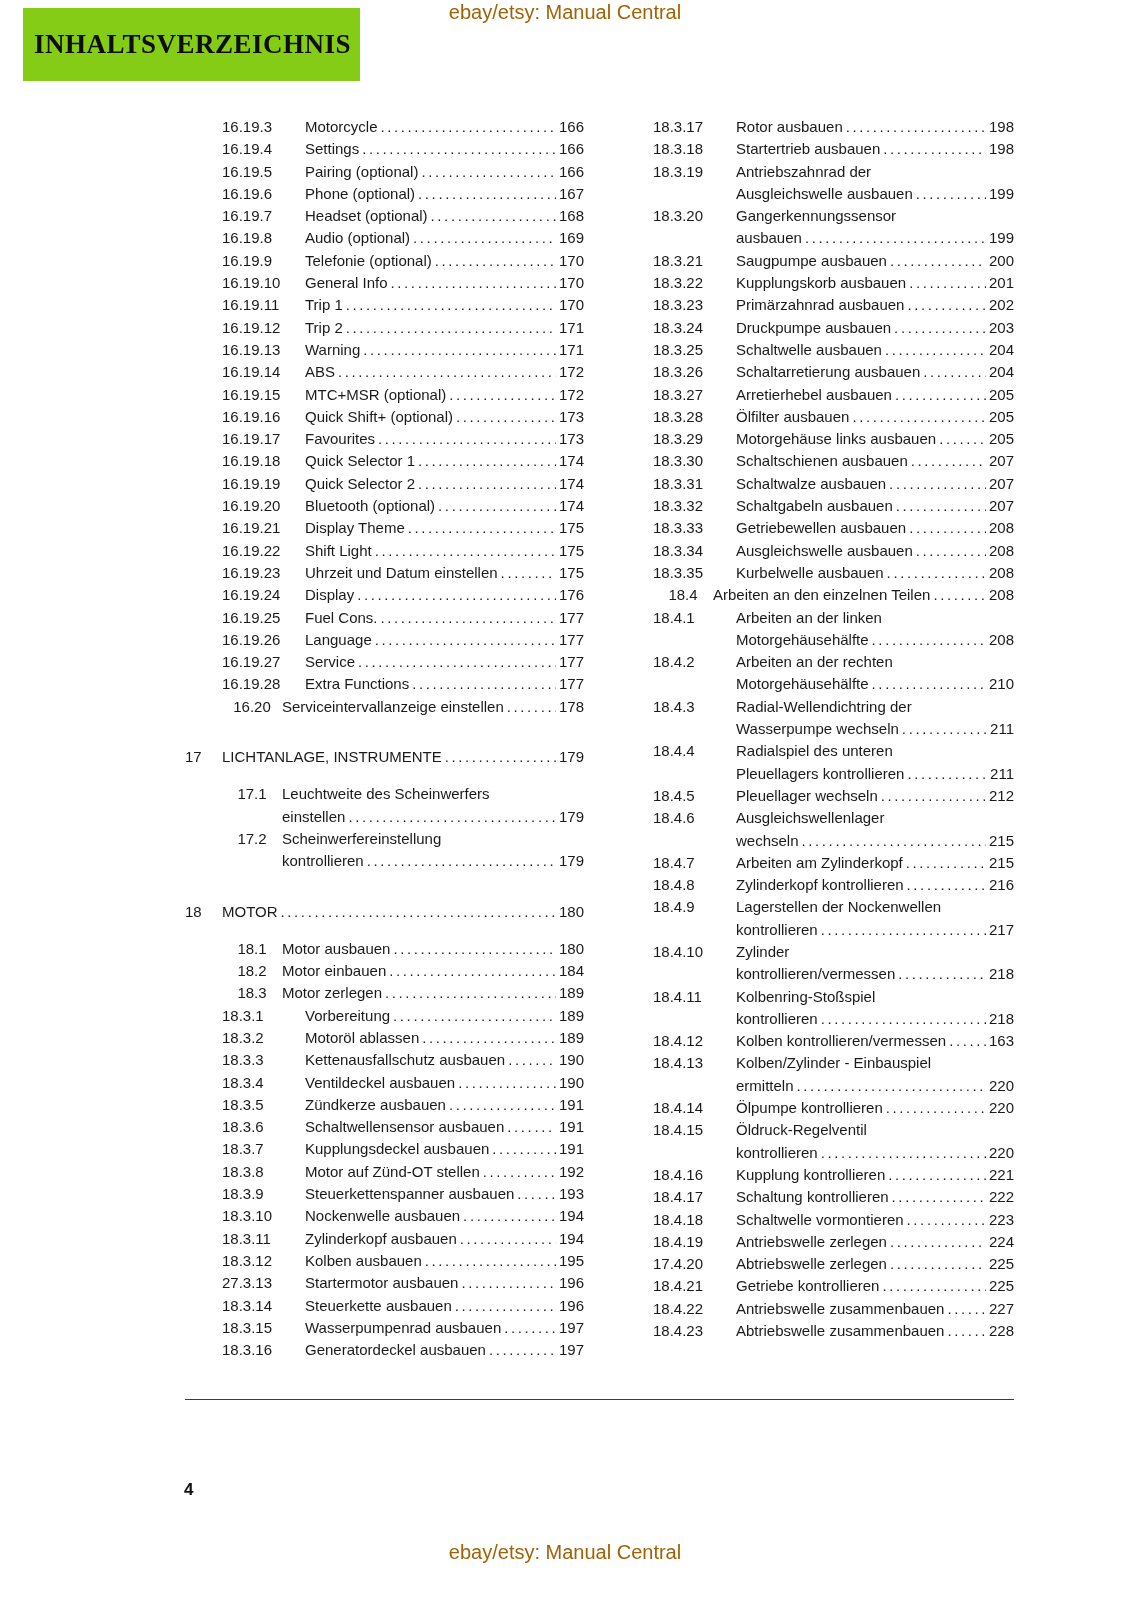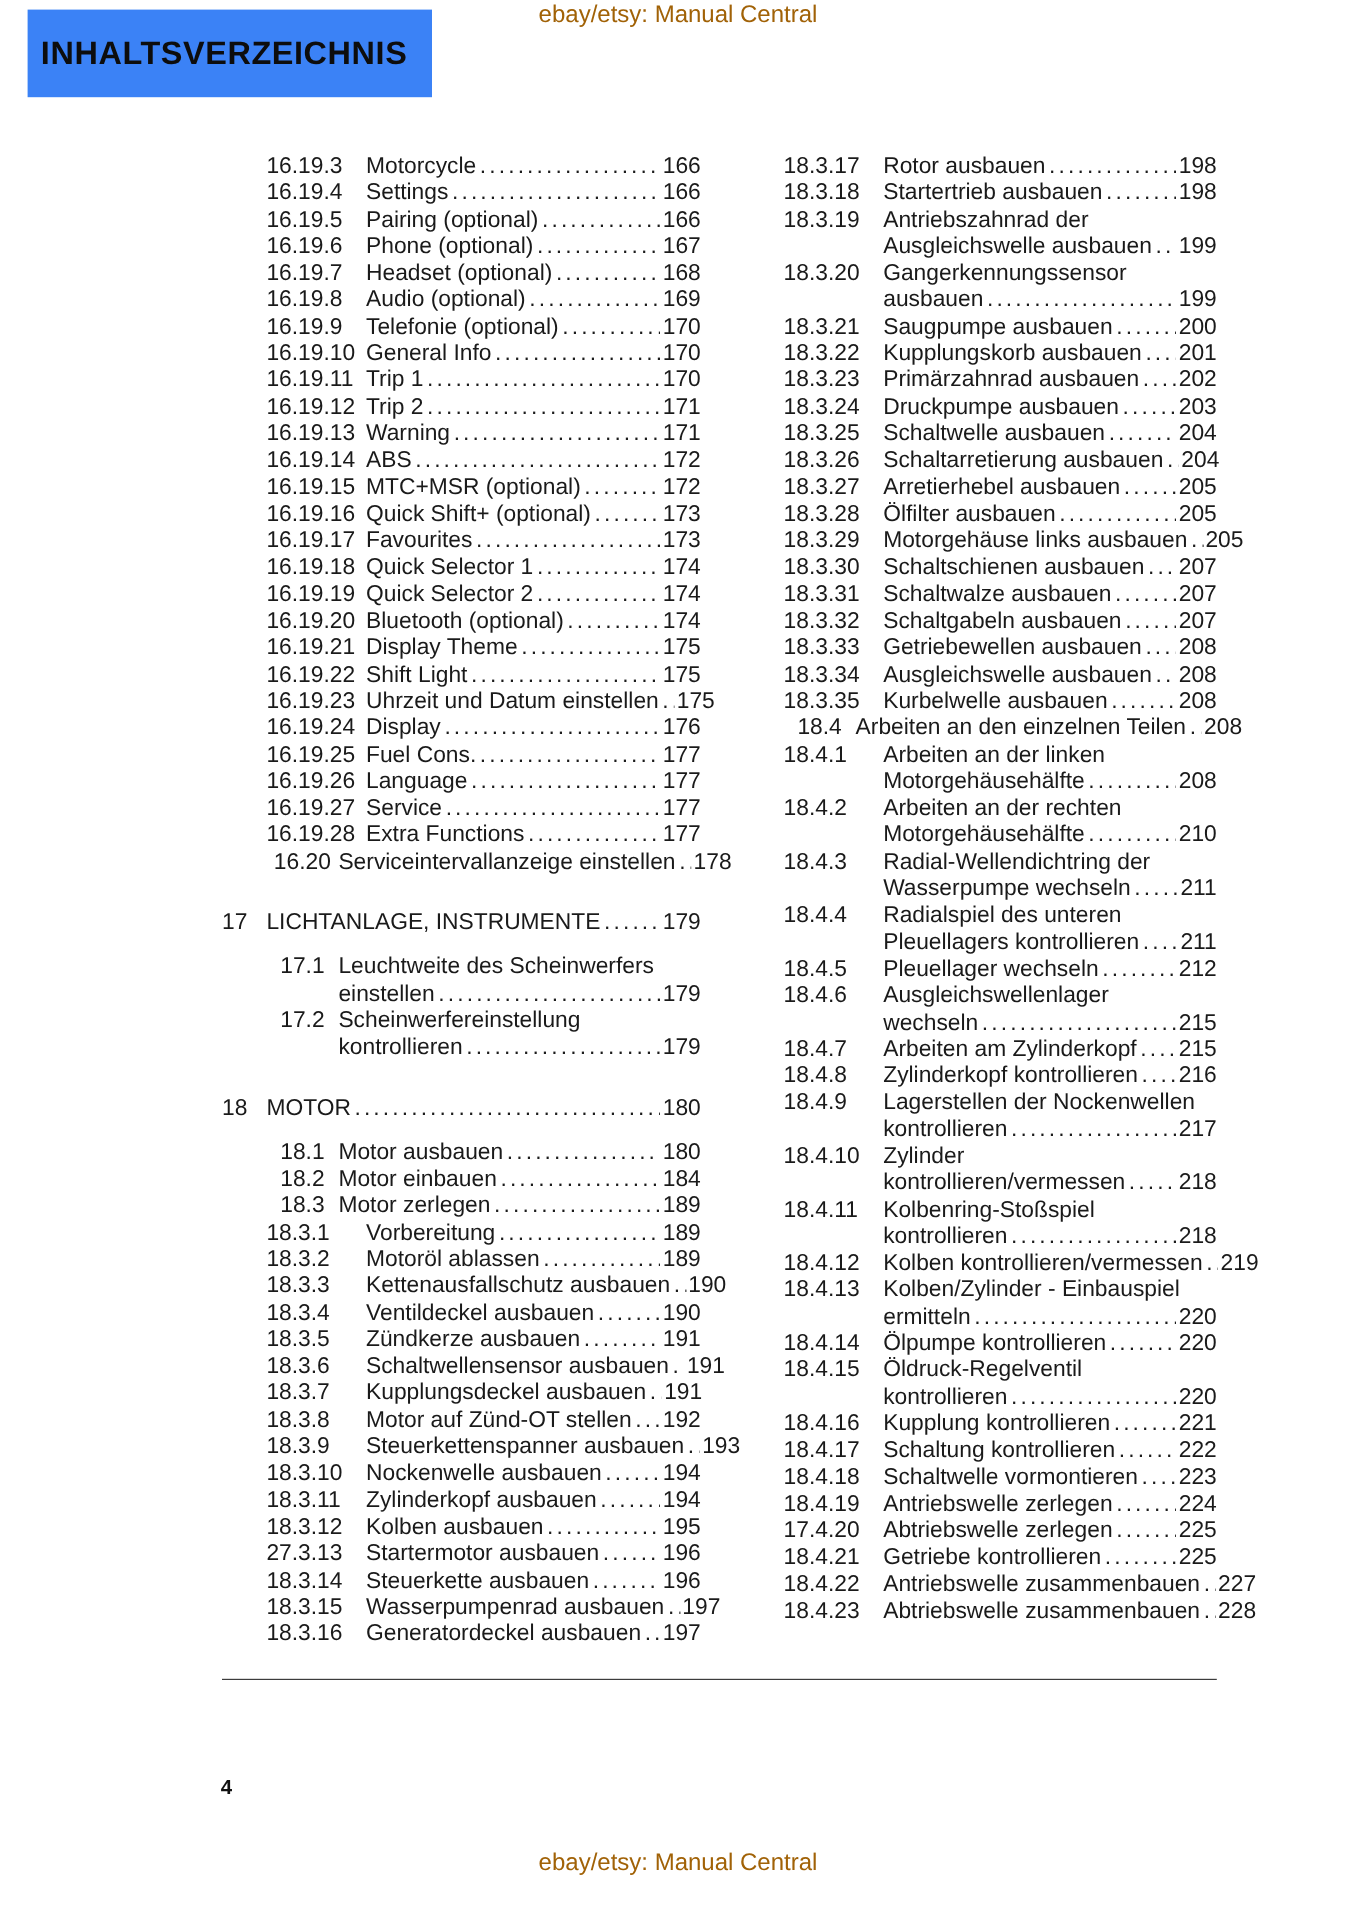--- a/index.html
+++ b/index.html
@@ -10,21 +10,21 @@
     overflow:hidden;
   }
   .heading-box {
     position:absolute; left:23px; top:8px; width:337px; height:73px;
     display:flex; align-items:center; padding-left:11px; background:#a6a6a6;
   }
   .heading-text { font-size:27px; font-weight:bold; letter-spacing:0.5px; color:#0d0d0d; }
   .site-title { position:absolute; left:0; width:100%; text-align:center; font-size:20px; color:#a16207; }
   .site-title.top { top:1px; }
   .site-title.bottom { top:1541px; }
-  .toc-col { position:absolute; top:128px; font-size:19px; line-height:22.3px; }
+  .toc-col { position:absolute; top:116px; font-size:15px; line-height:22.3px; }
   .col-left  { left:185px; width:399px; }
   .col-right { left:653px; width:361px; }
   .entry { display:flex; align-items:baseline; }
   .e-num { flex:0 0 auto; }
   .lvl-chapter    > .e-num { width:37px; }
   .lvl-section    > .e-num { width:60px;text-align:center; }
   .lvl-subsection > .e-num { width:83px; }
   .col-left .lvl-section, .col-left .lvl-subsection { margin-left:37px; }
   .entry.lvl-chapter { margin-top:28px; margin-bottom:15px; }
   .e-body { flex:1 1 auto; min-width:0; }
@@ -37,21 +37,21 @@
   }
   .e-page { flex:0 0 auto; text-align:right; min-width:26px; }
   .footer-rule { position:absolute; left:185px; top:1399px; width:829px; border-top:1.5px solid #3c3c3c; }
   .footer-page-number { position:absolute; left:184px; top:1480px; font-size:17px; font-weight:bold; color:#111; }
 </style>
 </head>
 <body>
 
 <div class="page">
 
-  <div class="heading-box" style="background: #3b82f6;">
+  <div class="heading-box" style="background: #84cc16; font-family: Liberation Serif, serif;">
     <span class="heading-text">INHALTSVERZEICHNIS</span>
   </div>
 
   <div class="site-title top">ebay/etsy: Manual Central</div>
 
   <div class="toc-col col-left" id="col-left">
       <div class="entry lvl-subsection">
         <span class="e-num">16.19.3</span>
         <span class="e-body">
           <span class="e-line-last">
@@ -874,21 +874,21 @@
             <span class="e-page">218</span>
           </span>
         </span>
       </div>
       <div class="entry lvl-subsection">
         <span class="e-num">18.4.12</span>
         <span class="e-body">
           <span class="e-line-last">
             <span class="e-title">Kolben kontrollieren/vermessen</span>
             <span class="e-dots">........................................................................................................................</span>
-            <span class="e-page">219</span>
+            <span class="e-page">163</span>
           </span>
         </span>
       </div>
       <div class="entry lvl-subsection">
         <span class="e-num">18.4.13</span>
         <span class="e-body">
           <span class="e-line">Kolben/Zylinder - Einbauspiel</span>
           <span class="e-line-last">
             <span class="e-title">ermitteln</span>
             <span class="e-dots">........................................................................................................................</span>

